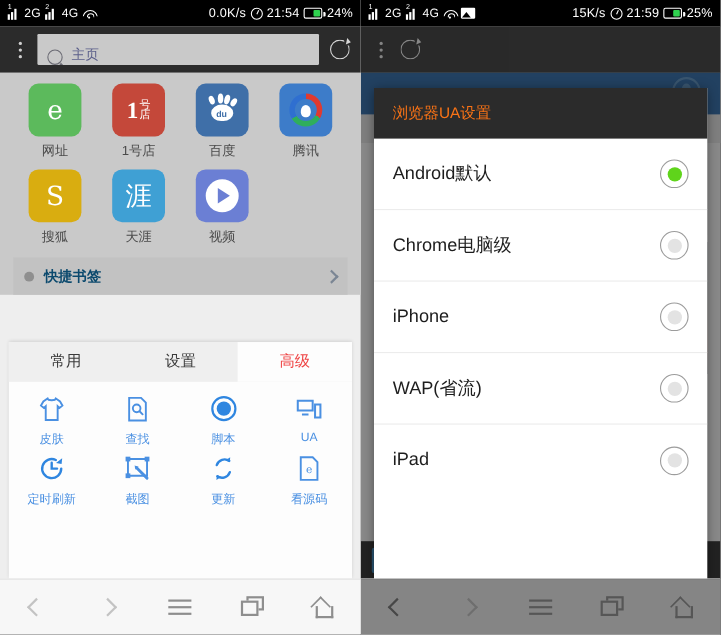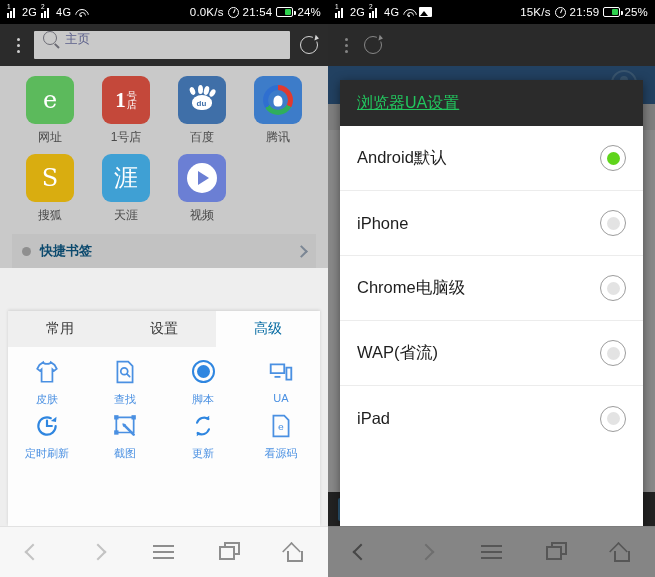--- a/index.html
+++ b/index.html
@@ -54,21 +54,21 @@
 
   
   .topbar {
     height:42px; background:#2b2b2b; display:flex; align-items:center;
     padding:0 8px; gap:8px; position:relative; z-index:30;
   }
   .dots { width:18px; display:flex; flex-direction:column; align-items:center; gap:3px; flex:0 0 auto; cursor:pointer; padding-left:2px;}
   .dots span { width:3px; height:3px; background:#cfcfcf; border-radius:50%; }
   .urlbar {
     flex:1; height:28px; background:#c9c9c9; border-radius:1px;
-    display:flex; align-items:flex-start; gap:8px; padding:0 9px; overflow:hidden;
+    display:flex; align-items:flex-end; gap:8px; padding:0 9px; overflow:hidden;
   }
   .mag { width:14px; height:14px; border:1.6px solid #6b6b74; border-radius:50%; position:relative; flex:0 0 auto;}
   .mag::after{content:"";position:absolute;right:-4px;bottom:-3px;width:6px;height:1.7px;background:#6b6b74;transform:rotate(45deg);}
   .url-text { font-size:12.5px; color:#5b5f8a; white-space:nowrap; overflow:hidden; }
   .refresh { width:22px; height:22px; position:relative; flex:0 0 auto; cursor:pointer; }
   .refresh::before{
     content:""; position:absolute; inset:2px; border:1.8px solid #d5d5d5; border-radius:50%;
     clip-path:polygon(0 0, 72% 0, 72% 30%, 100% 30%, 100% 100%, 0 100%);
   }
   .refresh::after{
@@ -128,21 +128,21 @@
   }
   .bm-dot{ width:9px;height:9px;border-radius:50%; background:#8f8f8f; margin-right:9px;}
   .bm-label{ font-size:13px; color:#0c4a6e;font-weight:bold;}
   .bm-arrow{ margin-left:auto; width:9px;height:9px; border-right:2.2px solid #7b8694; border-top:2.2px solid #7b8694; transform:rotate(45deg);}
 
   
   .panel { position:absolute; left:8px; right:8px; bottom:51px; top:311px; background:#fdfdfd; box-shadow:0 -1px 3px rgba(0,0,0,.12); }
   .tabs { display:flex; height:36px; background:#efefef; }
   .tab { flex:1; display:flex; align-items:center; justify-content:center;
     font-size:14px; color:#3a3a3a; cursor:pointer; background:#efefef;}
-  .tab.active { background:#fdfdfd; color:#0369a1; }
+  .tab.active { background:#fdfdfd; color:#ef4444; }
   .tools { display:grid; grid-template-columns:repeat(4,1fr); row-gap:6px; padding:12px 0 0; }
   .tool { display:flex; flex-direction:column; align-items:center; gap:7px; cursor:pointer; }
   .tool .tl { font-size:11px; color:#4a90e2; }
   .tico { width:26px; height:26px; position:relative; color:#4a90e2; }
 
   .i-shirt svg, .i-find svg, .i-ua svg, .i-timer svg, .i-crop svg, .i-sync svg, .i-src svg { width:26px;height:26px; display:block;}
   .i-script { width:23px;height:23px;border-radius:50%; border:2.2px solid #2f86e0; margin:1px auto; position:relative;}
   .i-script::after{content:""; position:absolute; inset:3px; border-radius:50%; background:#2f86e0;}
 
   
@@ -183,21 +183,21 @@
 
   .dim { position:absolute; inset:24px 0 0 0; background:rgba(40,40,40,.55); z-index:20; }
   .dim-nav { position:absolute; left:0;right:0;bottom:0;height:51px; background:rgba(40,40,40,.55); z-index:36;}
 
   .dialog {
     position:absolute; left:12px; right:12px; top:80px; bottom:50px;
     background:#fff; z-index:25; display:flex; flex-direction:column;
     box-shadow:0 2px 10px rgba(0,0,0,.45);
   }
   .dlg-head { height:46px; background:#2b2b2b; display:flex; align-items:center; padding:0 17px; }
-  .dlg-title { color:#22c55e; font-size:16px;text-decoration:underline; }
+  .dlg-title { color:#f97316; font-size:14px; }
   .dlg-list { flex:1; overflow:hidden; }
   .opt { height:65px; display:flex; align-items:center; padding:0 17px; border-bottom:1px solid #ececec; cursor:pointer; }
   .opt:last-child { border-bottom:none; }
   .opt-label { font-size:16.5px; color:#1d1d1d; }
   .radio {
     margin-left:auto; width:26px; height:26px; border-radius:50%;
     border:1.6px solid #9c9c9c; display:flex; align-items:center; justify-content:center;
   }
   .radio i { width:13px; height:13px; border-radius:50%; background:#e3e3e3; display:block; }
   .radio.sel i { background:#5fd41b; }
@@ -529,28 +529,28 @@
       <div class="dlg-list">
 
         <div class="opt">
           <span class="opt-label">Android默认</span>
           <span class="radio sel">
               <i></i>
             </span>
         </div>
 
         <div class="opt">
-          <span class="opt-label">iPhone</span>
+          <span class="opt-label">Chrome电脑级</span>
           <span class="radio">
               <i></i>
             </span>
         </div>
 
         <div class="opt">
-          <span class="opt-label">Chrome电脑级</span>
+          <span class="opt-label">iPhone</span>
           <span class="radio">
               <i></i>
             </span>
         </div>
 
         <div class="opt">
           <span class="opt-label">WAP(省流)</span>
           <span class="radio">
               <i></i>
             </span>

